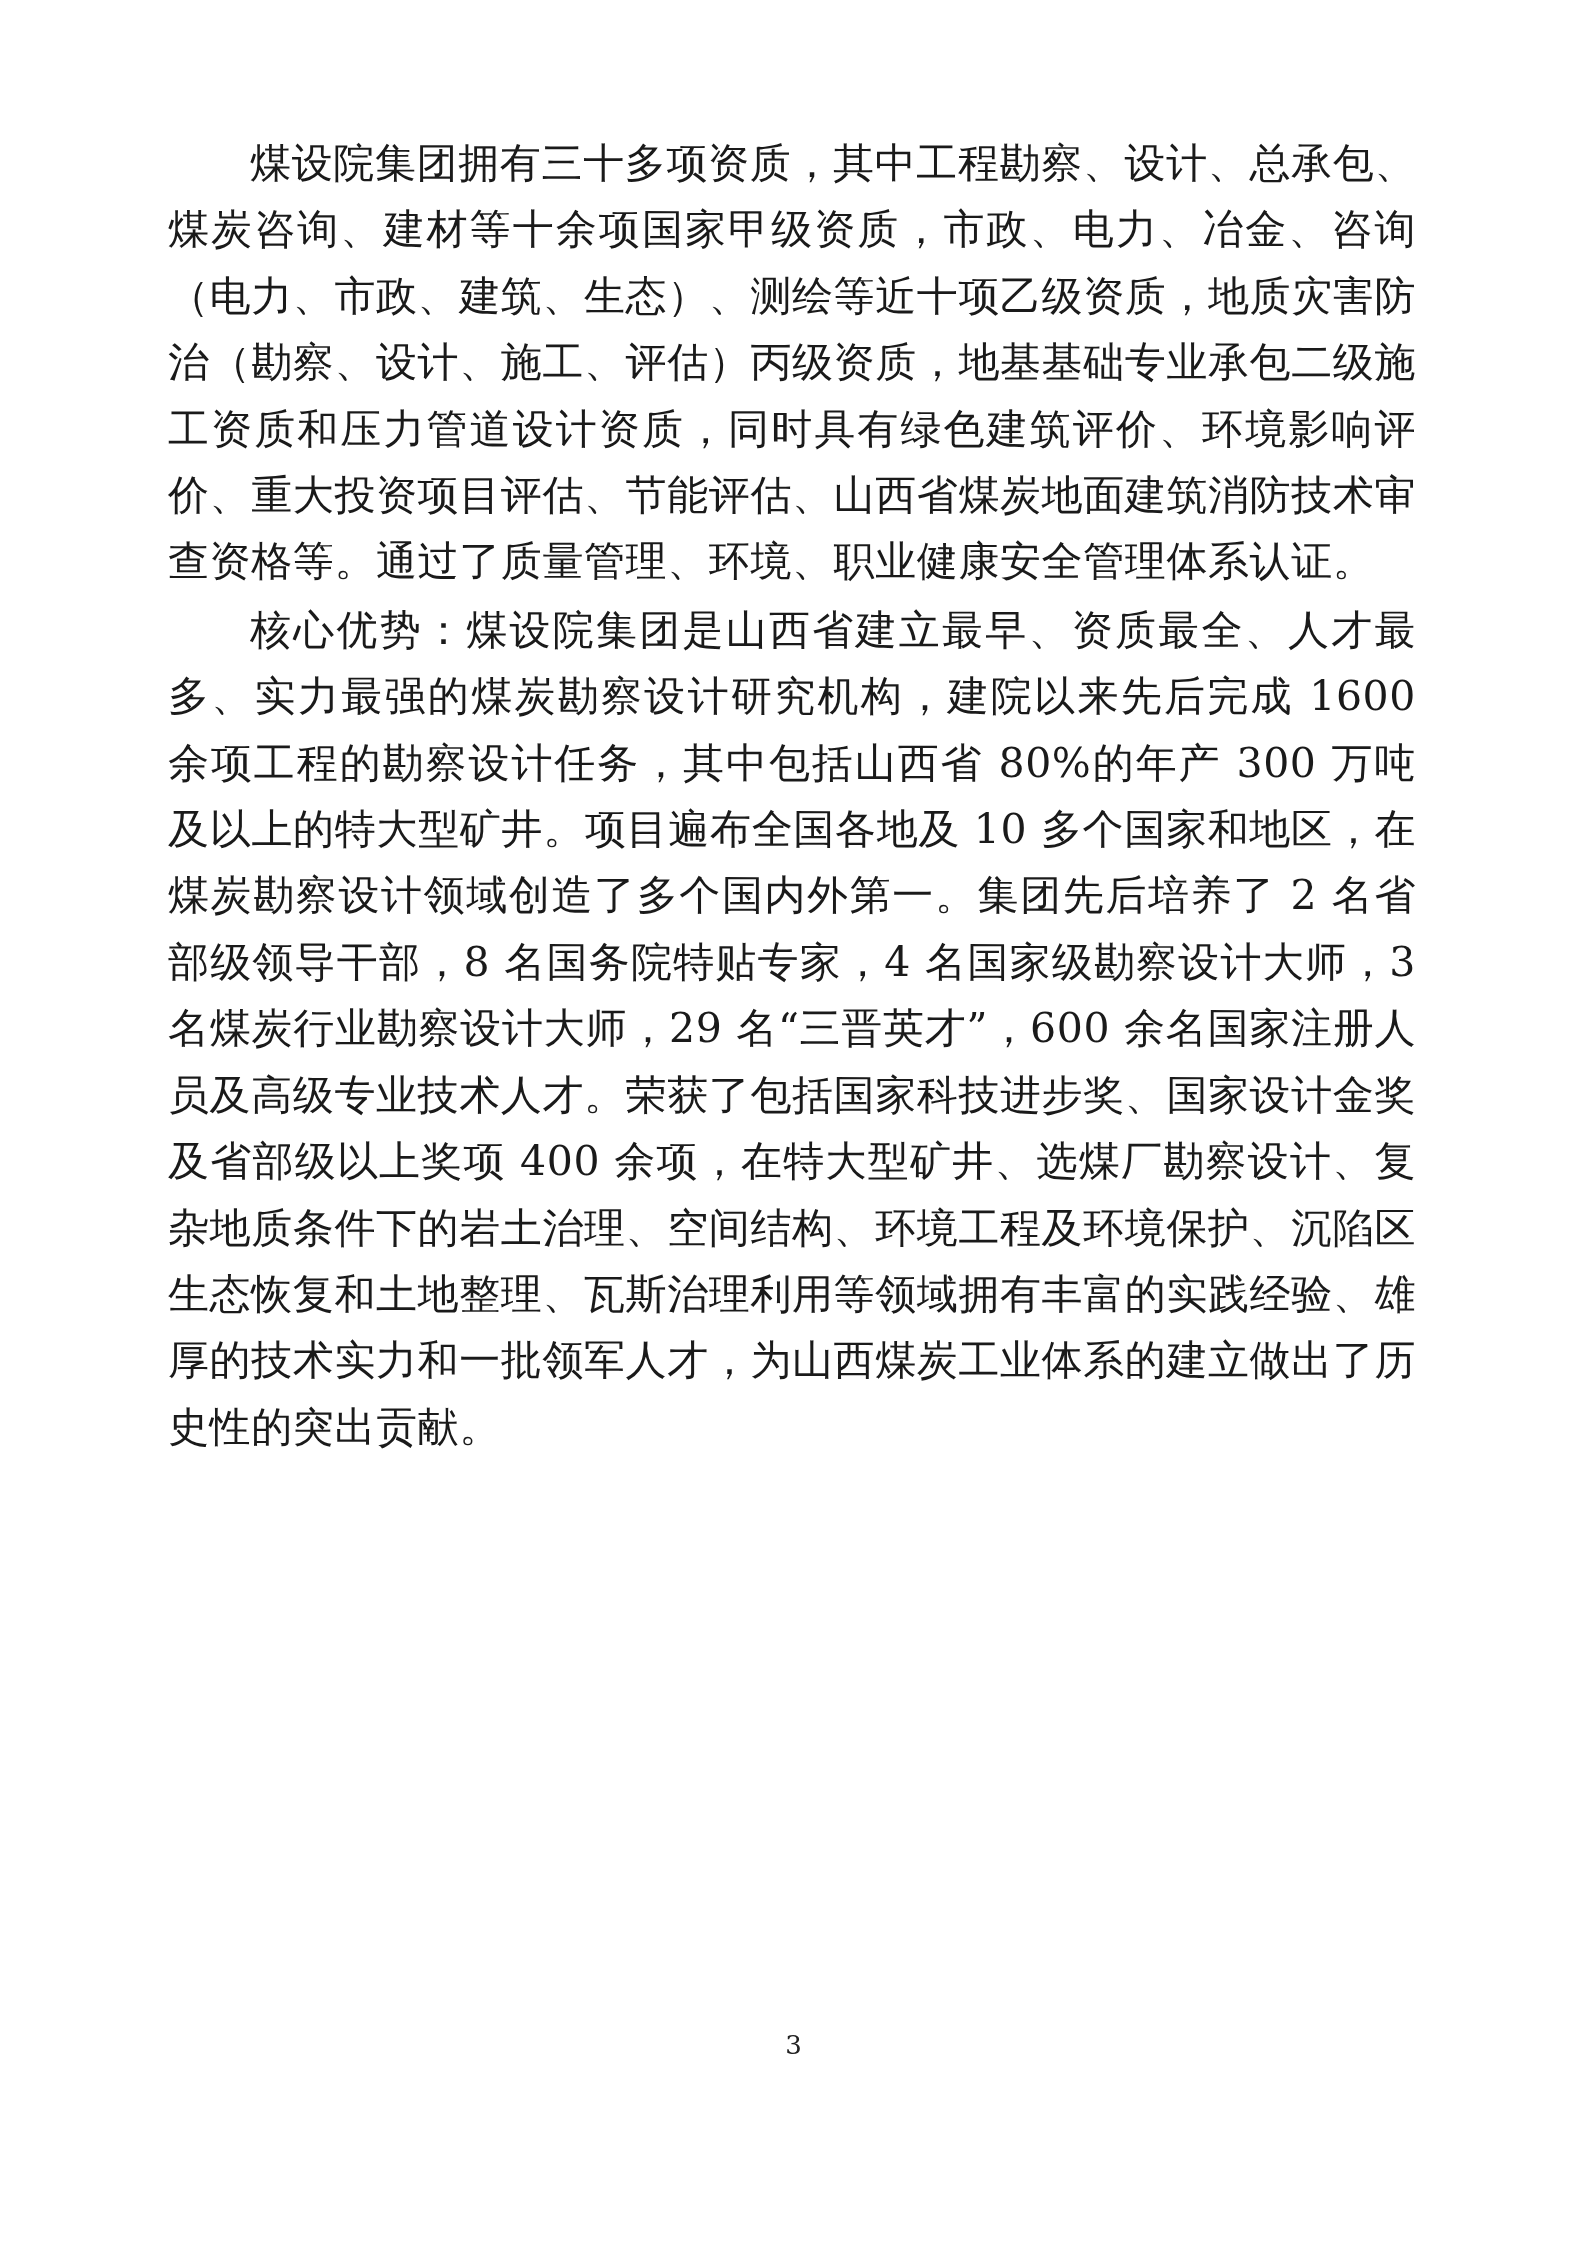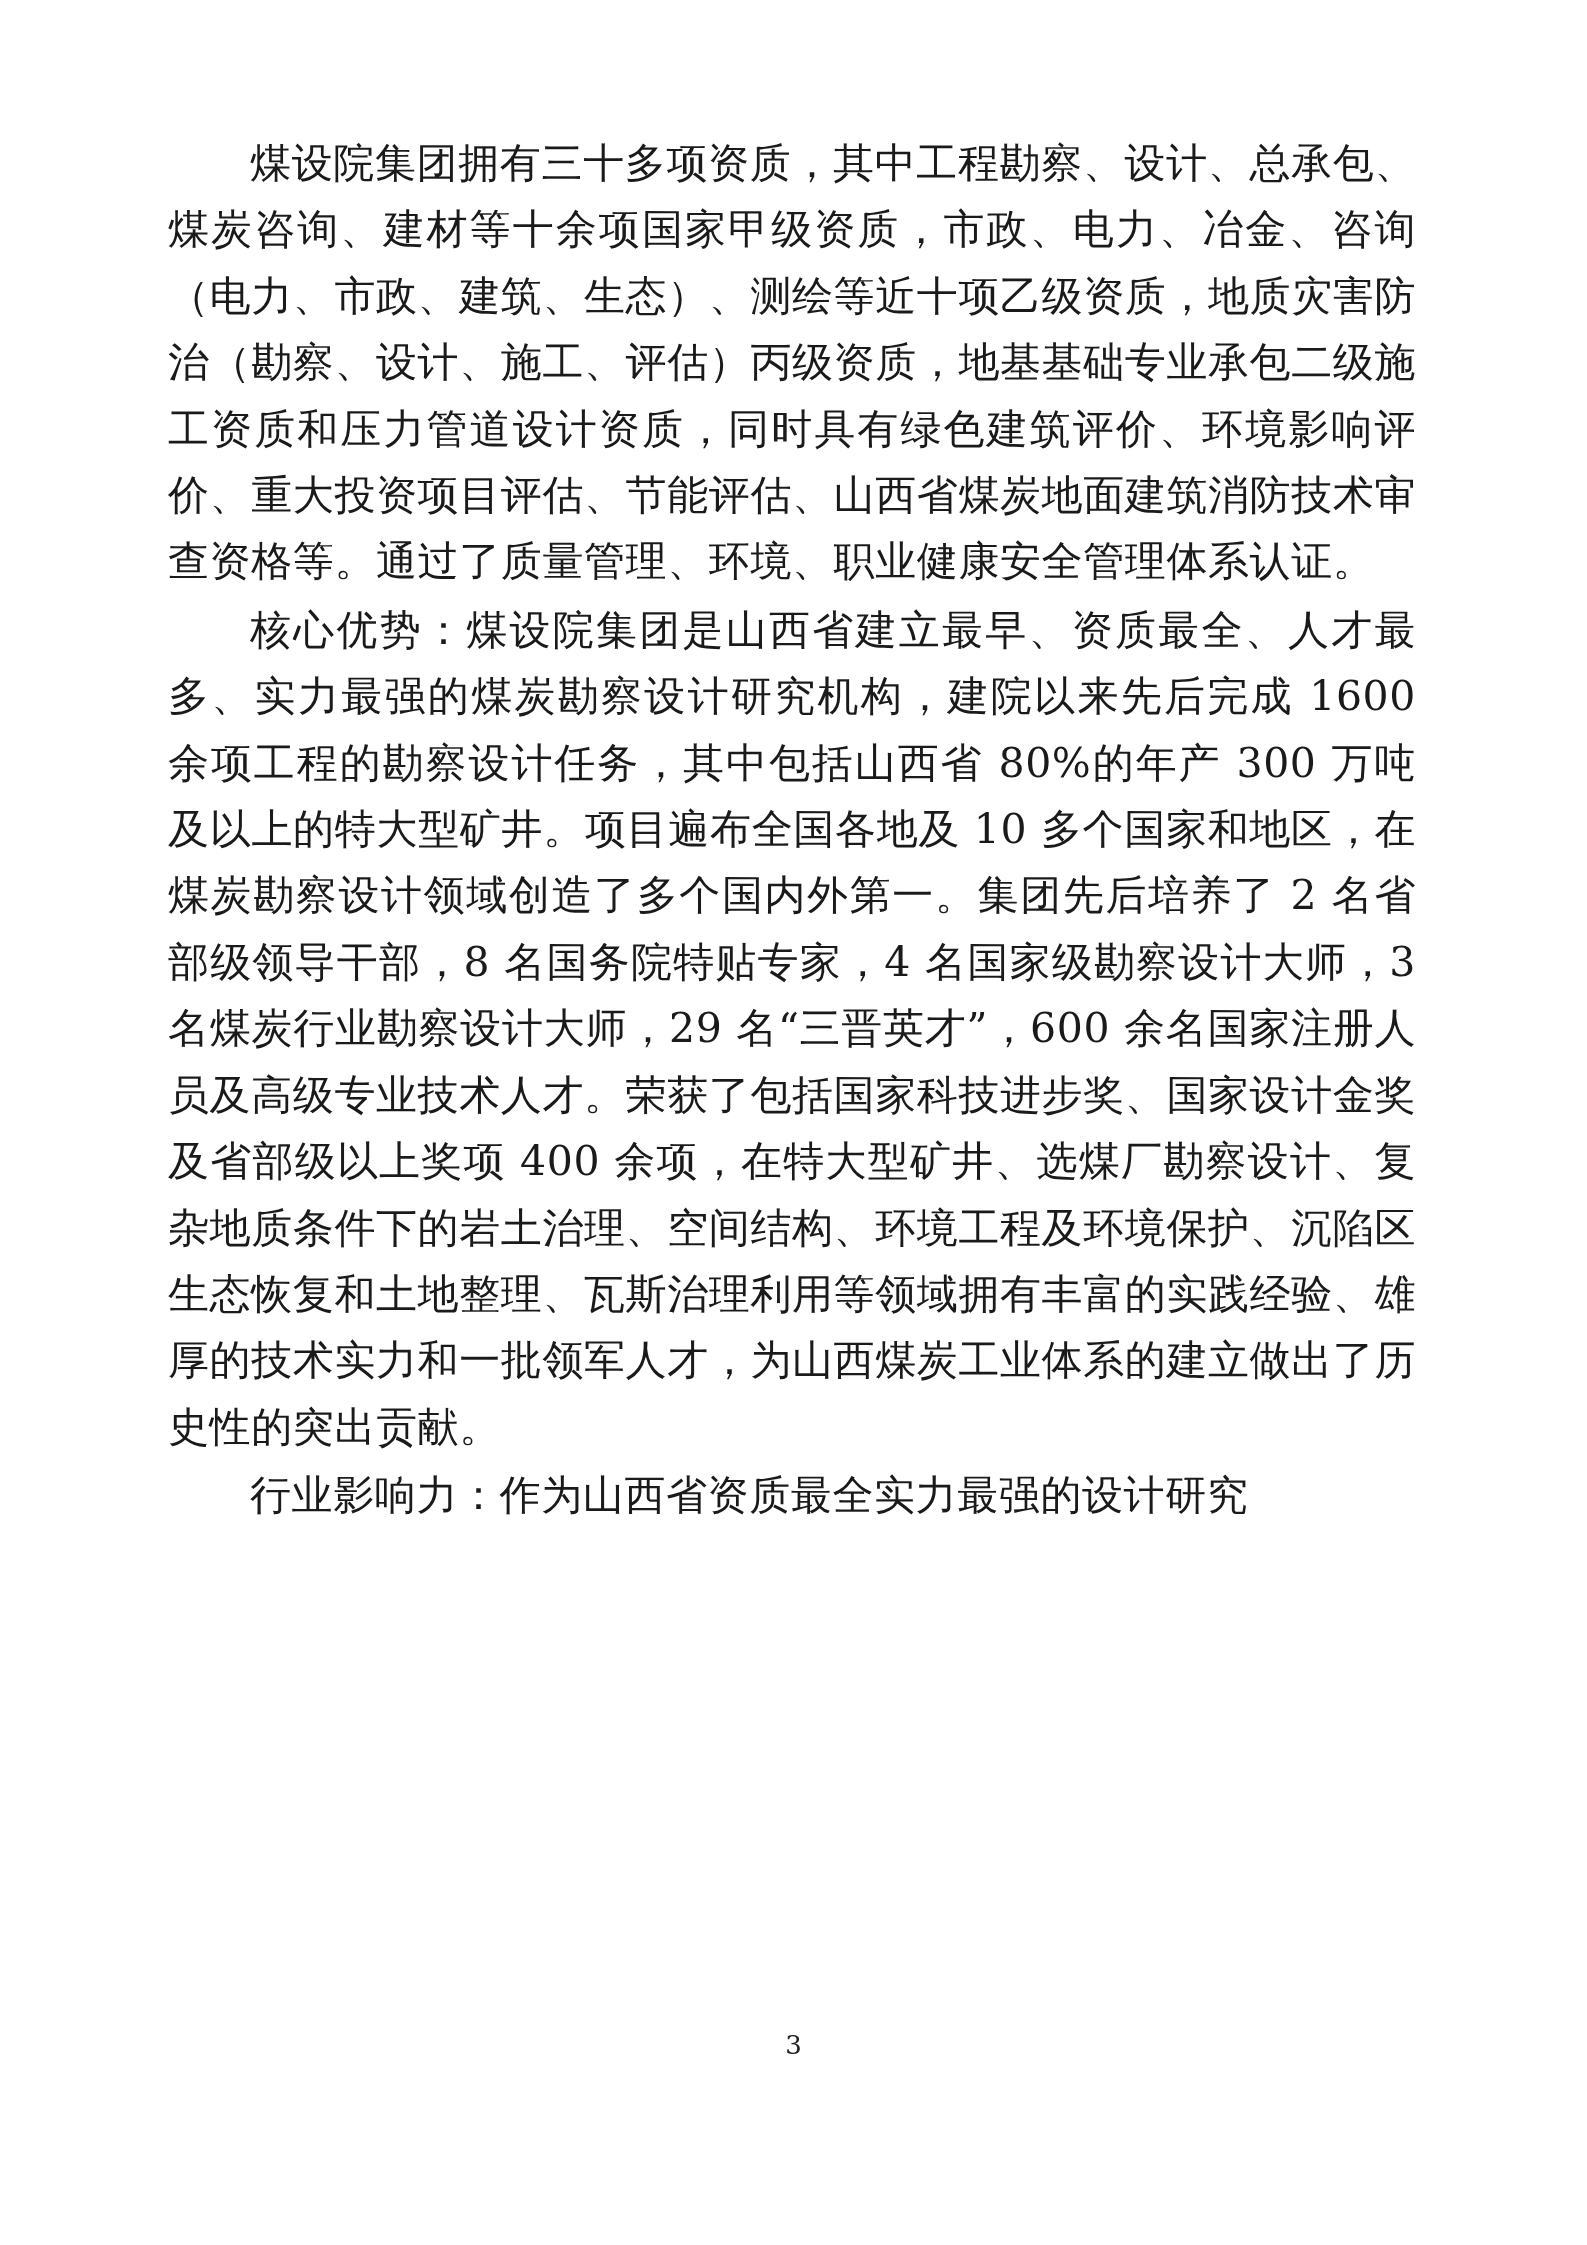--- a/index.html
+++ b/index.html
@@ -46,16 +46,15 @@
     font-family: "DejaVu Serif", "Liberation Serif", serif;
   }
 </style>
 </head>
 <body>
 
 <div class="page">
   <div class="content">
     <p class="para">煤设院集团拥有三十多项资质，其中工程勘察、设计、总承包、煤炭咨询、建材等十余项国家甲级资质，市政、电力、冶金、咨询（电力、市政、建筑、生态）、测绘等近十项乙级资质，地质灾害防治（勘察、设计、施工、评估）丙级资质，地基基础专业承包二级施工资质和压力管道设计资质，同时具有绿色建筑评价、环境影响评价、重大投资项目评估、节能评估、山西省煤炭地面建筑消防技术审查资格等。通过了质量管理、环境、职业健康安全管理体系认证。</p>
     <p class="para">核心优势：煤设院集团是山西省建立最早、资质最全、人才最多、实力最强的煤炭勘察设计研究机构，建院以来先后完成 1600 余项工程的勘察设计任务，其中包括山西省 80%的年产 300 万吨及以上的特大型矿井。项目遍布全国各地及 10 多个国家和地区，在煤炭勘察设计领域创造了多个国内外第一。集团先后培养了 2 名省部级领导干部，8 名国务院特贴专家，4 名国家级勘察设计大师，3 名煤炭行业勘察设计大师，29 名“三晋英才”，600 余名国家注册人员及高级专业技术人才。荣获了包括国家科技进步奖、国家设计金奖及省部级以上奖项 400 余项，在特大型矿井、选煤厂勘察设计、复杂地质条件下的岩土治理、空间结构、环境工程及环境保护、沉陷区生态恢复和土地整理、瓦斯治理利用等领域拥有丰富的实践经验、雄厚的技术实力和一批领军人才，为山西煤炭工业体系的建立做出了历史性的突出贡献。</p>
-    <p class="para">行业影响力：作为山西省资质最全实力最强的设计研究</p>
   </div>
   <div class="page-number">3</div>
 </div>
 
 </body></html>

